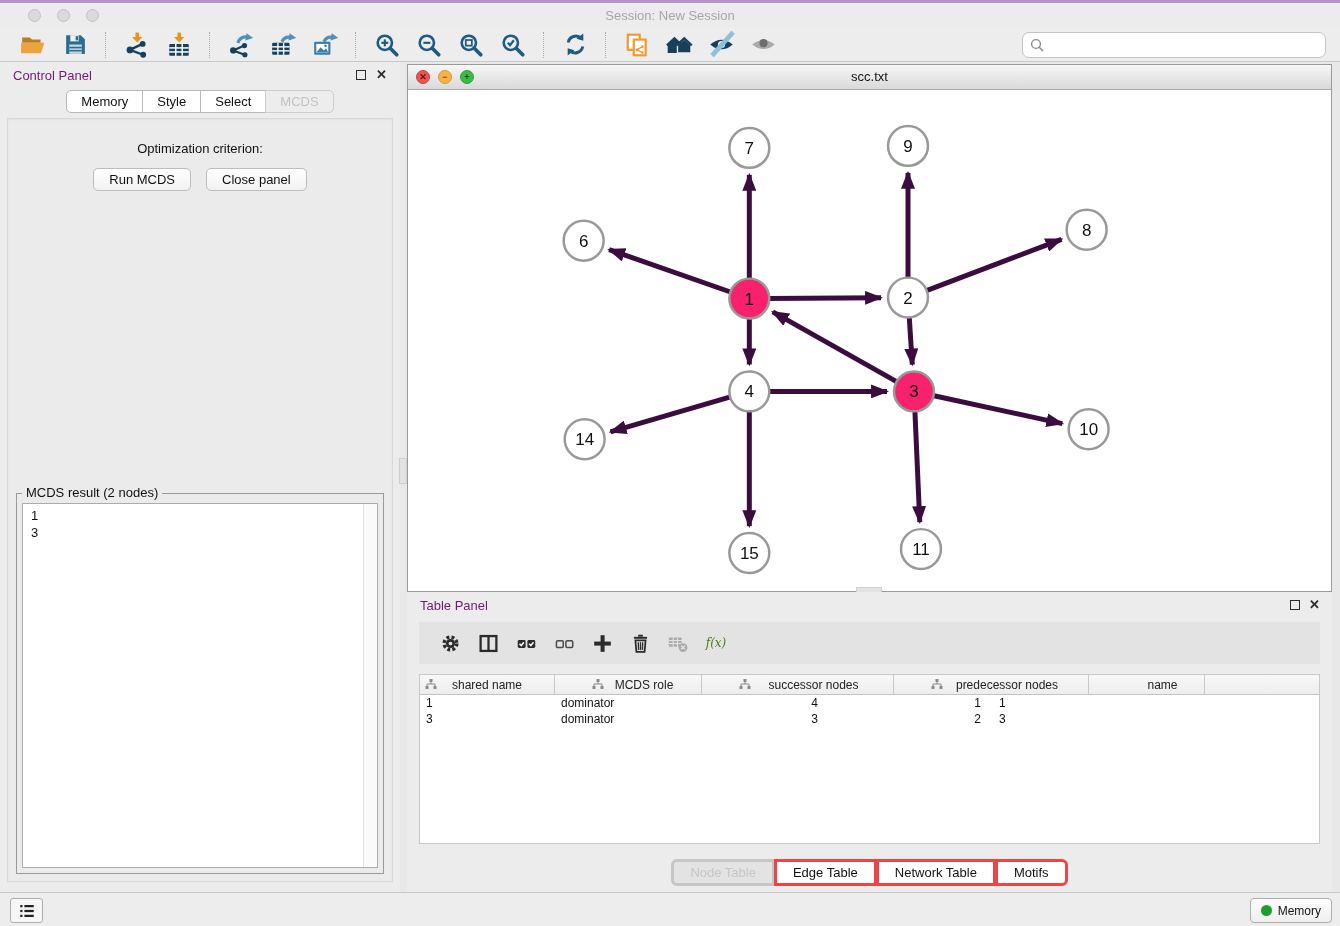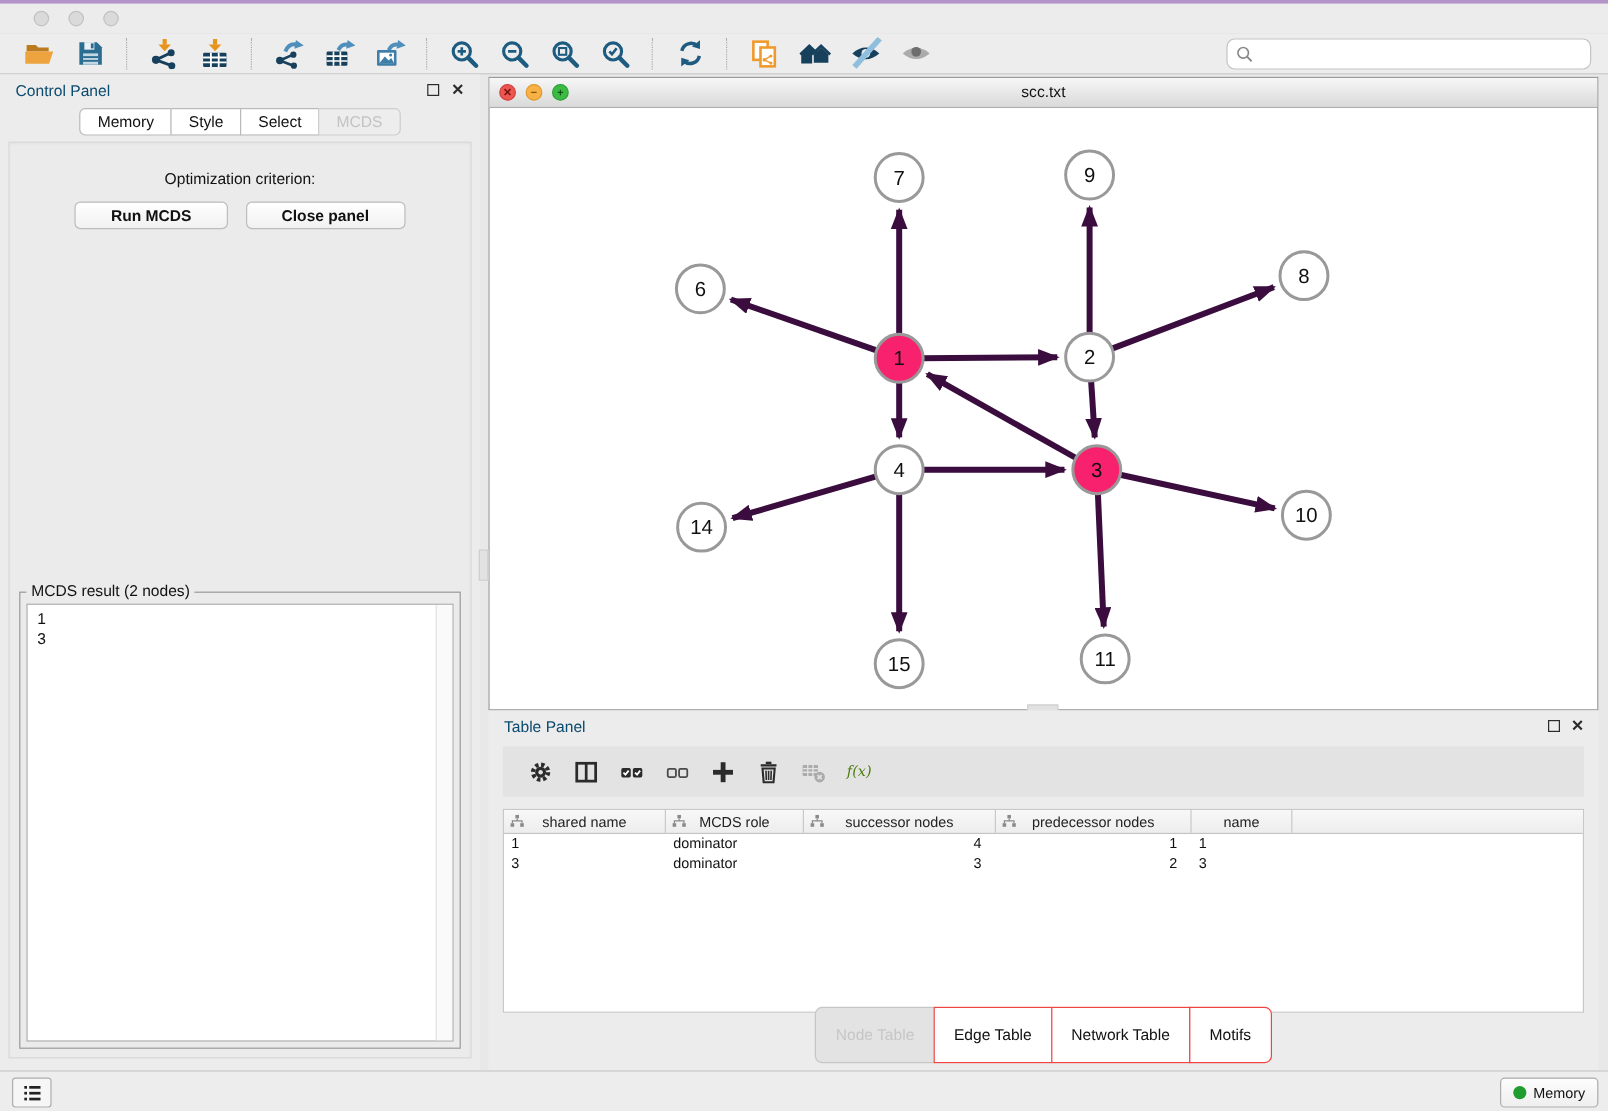--- a/index.html
+++ b/index.html
@@ -19,42 +19,42 @@
   .toolbar{position:absolute;left:0;top:28px;right:0;height:34px;background:#EDEDED;
     border-bottom:1px solid #C9C9C9;display:flex;align-items:center;padding-left:12px;box-sizing:border-box;}
   .tbtn{width:30px;height:28px;display:flex;align-items:center;justify-content:center;margin:0 6px;cursor:default;}
   .tsep{width:1px;height:26px;border-left:1px dotted #ABABAB;margin:0 9px;}
   .search{margin-left:auto;margin-right:14px;width:288px;height:24px;border:1px solid #C4C4C4;border-radius:7px;
     background:#FFF;display:flex;align-items:center;padding:0 7px;}
   .search input{border:none;outline:none;flex:1;font-size:13px;font-family:"Liberation Sans",sans-serif;background:transparent;margin-left:5px;}
   
   .control-panel{position:absolute;left:0;top:62px;width:400px;height:830px;background:#ECECEC;}
   .cp-header{position:relative;height:28px;}
-  .panel-title{position:absolute;left:13px;top:0;line-height:28px;font-size:13px;color:#0c4a6e;}
+  .panel-title{position:absolute;left:13px;top:0;line-height:28px;font-size:13px;color:#701a75;}
   .float-btn{position:absolute;top:8px;width:10px;height:10px;border:1.6px solid #2B2B2B;box-sizing:border-box;background:transparent;}
   .close-btn{position:absolute;top:5px;font-size:13px;font-weight:bold;color:#2B2B2B;line-height:16px;}
   .cp-header .float-btn{right:34px;} .cp-header .close-btn{right:13px;}
   .cp-tabs{display:flex;justify-content:center;height:23px;}
   .ptab{height:21px;line-height:21px;padding:0 14px;font-size:13px;background:#FFF;border:1px solid #B9B9B9;
     margin-left:-1px;color:#111;cursor:default;}
   .ptab:first-child{border-radius:5px 0 0 5px;margin-left:0;}
   .ptab:last-child{border-radius:0 5px 5px 0;}
   .ptab.active{background:#EDEDED;color:#C3C3C3;border-color:#CDCDCD;}
   .cp-body{position:absolute;left:7px;right:7px;top:56px;bottom:10px;background:#EBEBEB;
     border:1px solid #D8D8D8;box-shadow:inset 0 1px 2px rgba(0,0,0,0.04);}
   .opt-label{margin-top:22px;text-align:center;font-size:13px;color:#111;}
   .cp-select{position:relative;margin:9px auto 0;width:310px;height:23px;background:#FFF;border:1px solid #C6C6C6;
     border-radius:5px;box-sizing:border-box;display:flex;align-items:center;cursor:default;}
   .cp-select .sel-text{font-size:13px;margin-left:10px;color:#111;}
   .stepper{position:absolute;right:7px;top:3px;display:flex;flex-direction:column;gap:2px;align-items:center;}
   .stepper .up{width:0;height:0;border-left:4.5px solid transparent;border-right:4.5px solid transparent;border-bottom:6px solid #333;}
   .stepper .down{width:0;height:0;border-left:4.5px solid transparent;border-right:4.5px solid transparent;border-top:6px solid #333;}
   .cp-buttons{display:flex;justify-content:center;gap:15px;margin-top:12px;}
-  .btn{height:23px;line-height:21px;padding:0 29px;font-size:13px;color:#111;background:linear-gradient(#FFFFFF,#F1F1F1);
-    border:1px solid #BDBDBD;border-radius:5px;box-sizing:border-box;cursor:default;font-weight:bold;}
+  .btn{height:23px;line-height:21px;padding:0 15px;font-size:13px;color:#111;background:linear-gradient(#FFFFFF,#F1F1F1);
+    border:1px solid #BDBDBD;border-radius:5px;box-sizing:border-box;cursor:default;}
   .fieldset{position:absolute;left:8px;right:8px;top:374px;bottom:7px;border:1px solid #9A9A9A;}
   .fieldset .legend{position:absolute;top:-9px;left:5px;background:#EBEBEB;padding:0 4px;font-size:13px;color:#111;}
   .result-box{position:absolute;left:5px;right:5px;top:9px;bottom:5px;background:#FFF;border:1px solid #ABABAB;overflow:hidden;}
   .result-lines{padding:3px 8px;font-size:13px;line-height:17px;color:#111;}
   .result-scroll{position:absolute;right:0;top:0;bottom:0;width:13px;background:#FAFAFA;border-left:1px solid #E2E2E2;}
   
   .network-window{position:absolute;left:407px;top:64px;width:925px;height:528px;background:#FFF;
     border:1px solid #9A9A9A;box-sizing:border-box;}
   .nw-titlebar{position:relative;height:24px;background:linear-gradient(#F7F7F7,#D9D9D9);border-bottom:1px solid #ADADAD;}
   .nw-traffic{position:absolute;left:8px;top:5px;display:flex;gap:8px;}
@@ -68,28 +68,28 @@
   .nw-canvas text{font-family:"Liberation Sans",sans-serif;}
   
   .table-panel{position:absolute;left:407px;top:592px;width:925px;height:300px;background:#ECECEC;}
   .tp-header{position:relative;height:28px;}
   .tp-header .float-btn{right:32px;} .tp-header .close-btn{right:12px;}
   .tp-toolbar{position:absolute;left:12px;right:12px;top:30px;height:42px;background:#E3E3E3;
     display:flex;align-items:center;padding-left:12px;gap:0;box-sizing:border-box;}
   .ttbtn{width:38px;height:32px;display:flex;align-items:center;justify-content:center;cursor:default;}
   .fx{font-family:"DejaVu Serif",serif;font-style:italic;font-size:12px;color:#4d7c0f;}
   .tp-table{position:absolute;left:12px;right:12px;top:82px;bottom:48px;background:#FFF;border:1px solid #C8C8C8;overflow:hidden;}
-  .table-header-row{display:flex;height:19px;background:linear-gradient(#F8F8F8,#EDEDED);border-bottom:1px solid #C4C4C4;}
+  .table-header-row{display:flex;height:19px;background:linear-gradient(#F8F8F8,#EDEDED);border-bottom:1px solid #C4C4C4;gap:32px;}
   .th{position:relative;display:flex;align-items:center;justify-content:center;font-size:12px;color:#222;
     border-right:1px solid #C9C9C9;box-sizing:border-box;cursor:default;}
   .th .tree{position:absolute;left:5px;top:4px;}
   .trow{display:flex;height:16px;align-items:center;}
   .td{font-size:12px;color:#111;box-sizing:border-box;padding:0 12px 0 6px;white-space:nowrap;overflow:hidden;}
   .tp-tabs{position:absolute;left:0;right:0;bottom:6px;display:flex;justify-content:center;}
-  .btab{height:21px;line-height:21px;padding:12px 16px;font-size:13px;background:#FFF;border:1px solid #ef4444;
+  .btab{height:21px;line-height:21px;padding:0 16px;font-size:13px;background:#FFF;border:3px solid #ef4444;
     margin-left:-1px;color:#111;cursor:default;}
   .btab:first-child{border-radius:6px 0 0 6px;margin-left:0;}
   .btab:last-child{border-radius:0 6px 6px 0;}
   .btab.active{background:#E3E3E3;color:#C6C6C6;border-color:#C6C6C6;}
   
   .status-bar{position:absolute;left:0;right:0;top:892px;height:34px;background:#EDEDED;border-top:1px solid #C9C9C9;}
   .sb-left-btn{position:absolute;left:10px;top:5px;width:31px;height:23px;border:1px solid #ADADAD;border-radius:3px;
     background:#F6F6F6;display:flex;align-items:center;justify-content:center;cursor:default;}
   .memory-btn{position:absolute;right:8px;top:5px;height:23px;padding:0 10px;border:1px solid #ADADAD;border-radius:4px;
     background:linear-gradient(#FDFDFD,#EFEFEF);display:flex;align-items:center;gap:6px;font-size:12px;color:#111;cursor:default;}
@@ -100,20 +100,21 @@
 </style>
 </head>
 <body>
 
 <div class="titlebar">
   <div class="traffic">
     <div class="dot"></div>
     <div class="dot"></div>
     <div class="dot"></div>
   </div>
+  <div class="app-title">Session: New Session</div>
 </div>
 
 <div class="toolbar">
   <div class="tbtn">
     <svg width="26" height="26" viewBox="0 0 24 24">
         <path d="M2 5h7l2 2h8v3H2z" fill="#BD7B20"></path>
         <path d="M1 10h21.5l-3.2 9.5H1z" fill="#EDA33E"></path>
       </svg>
   </div>
   <div class="tbtn">

